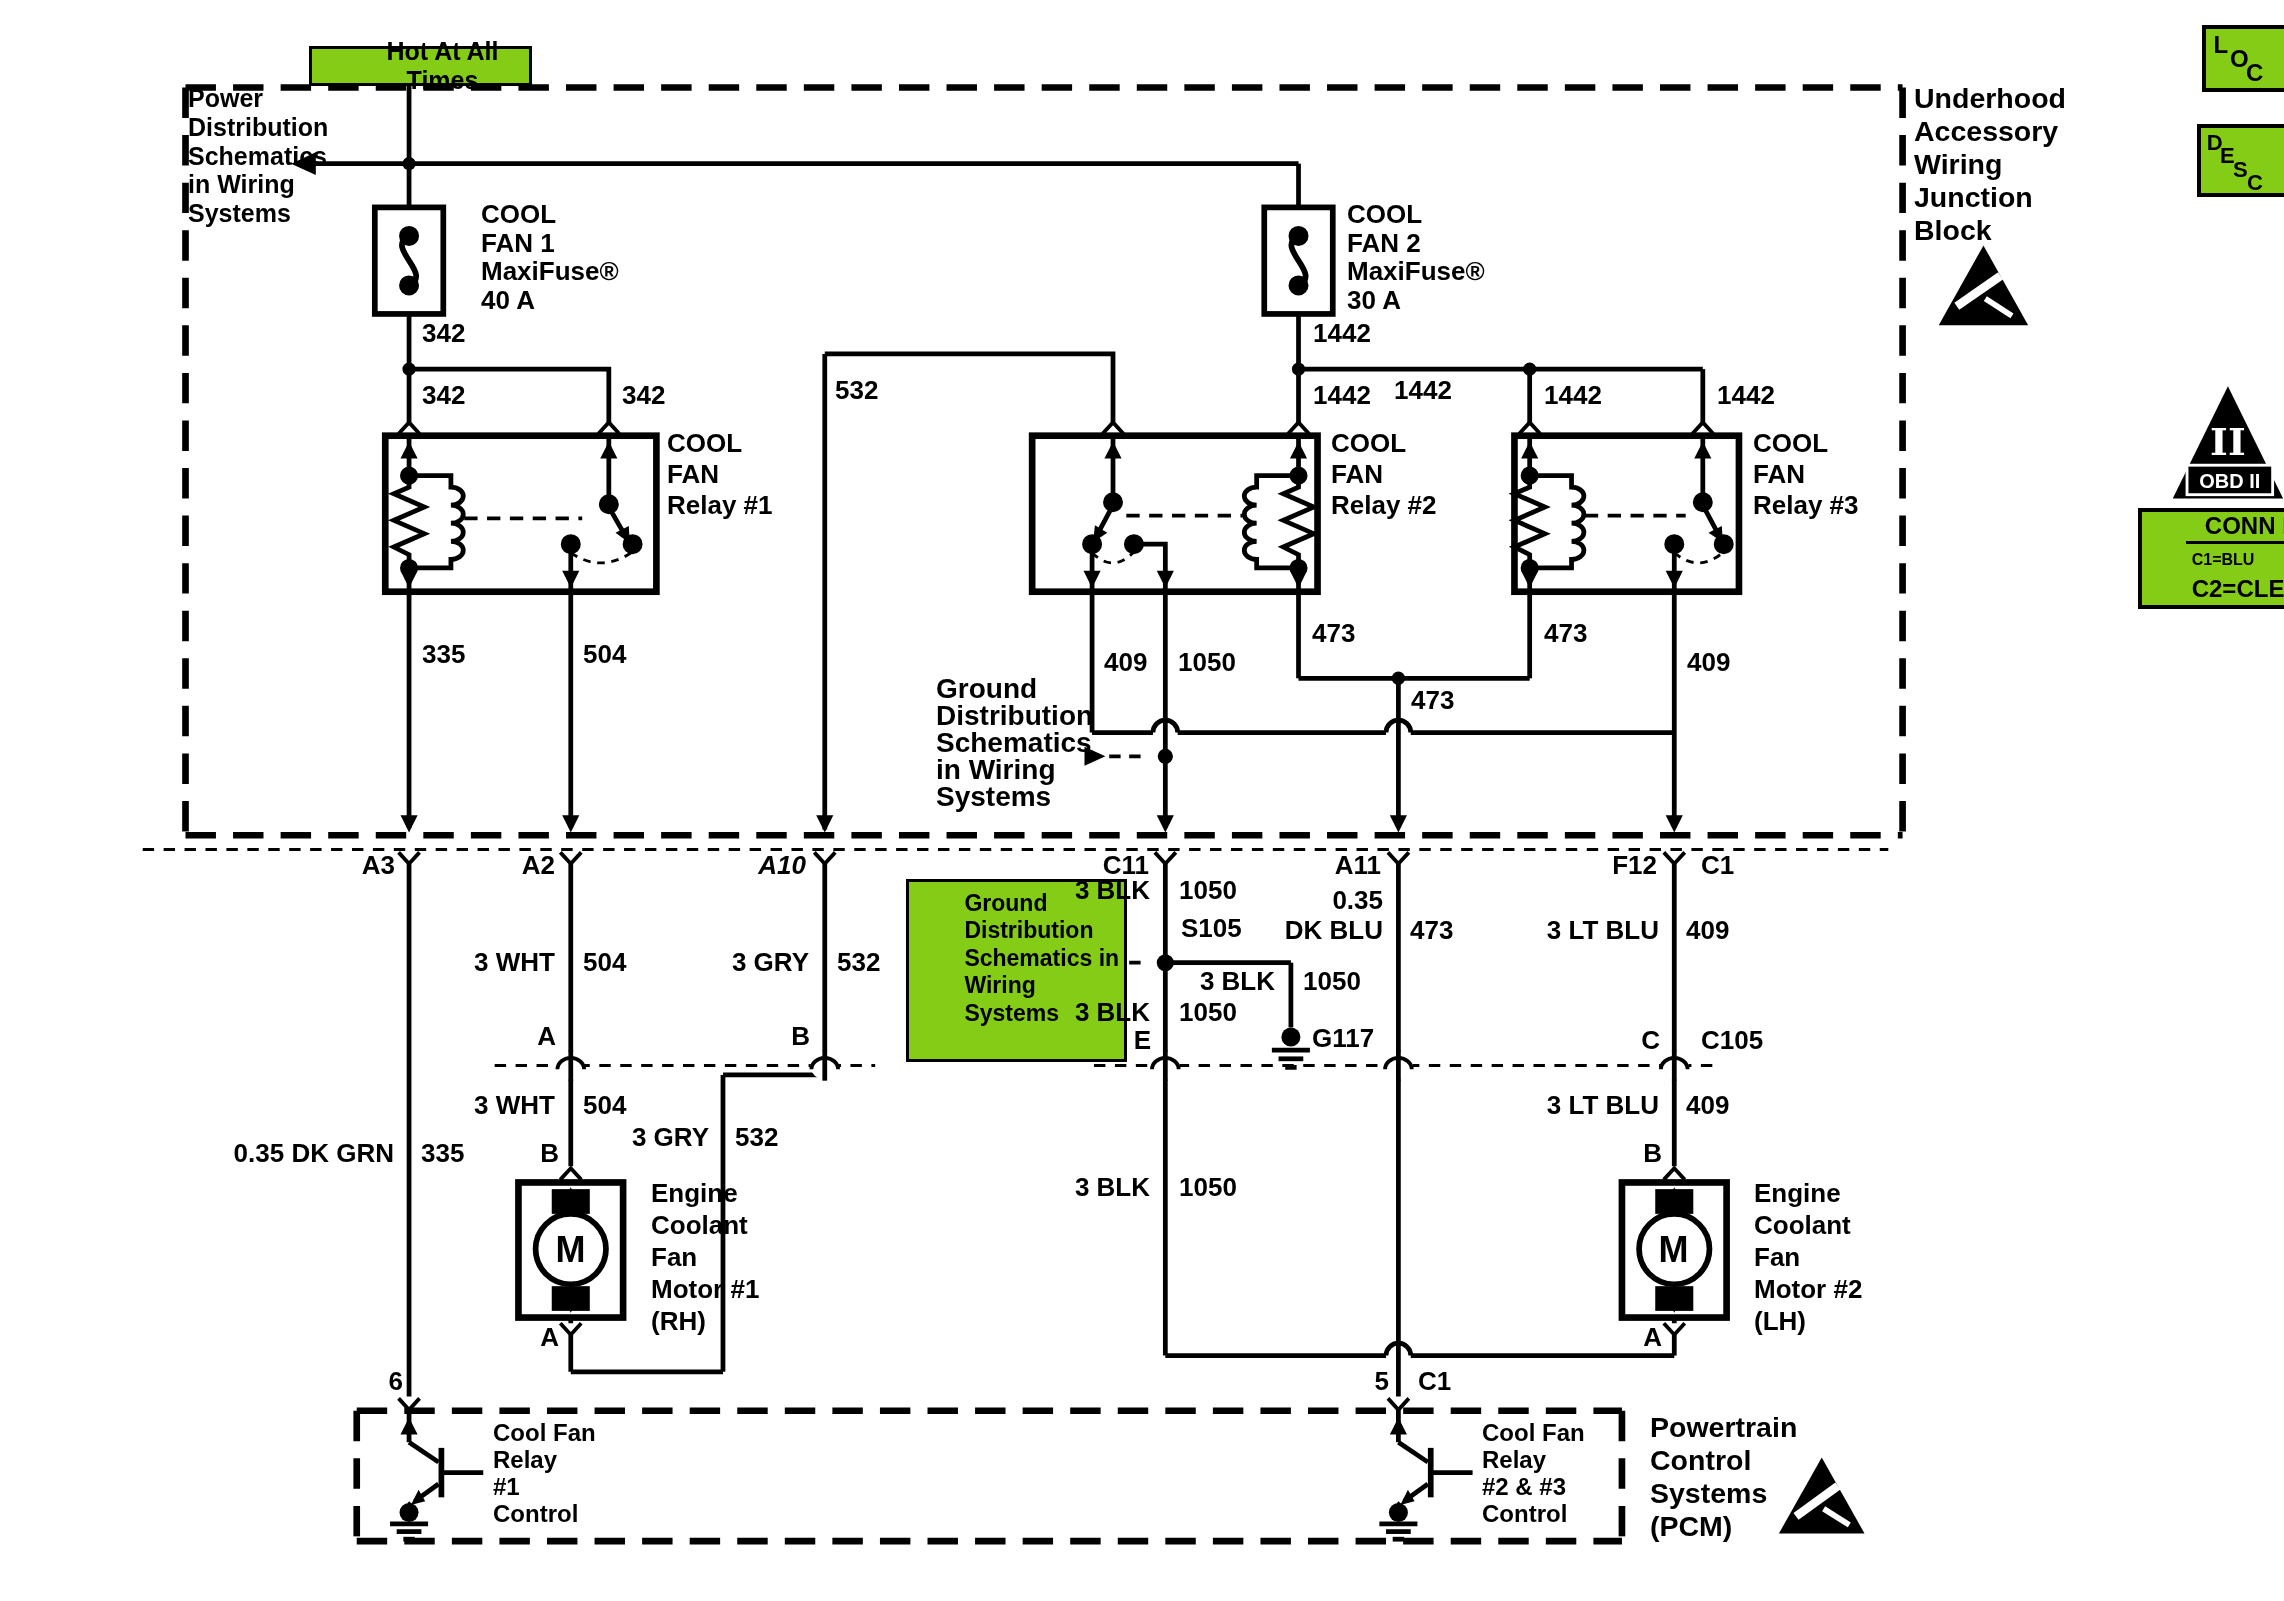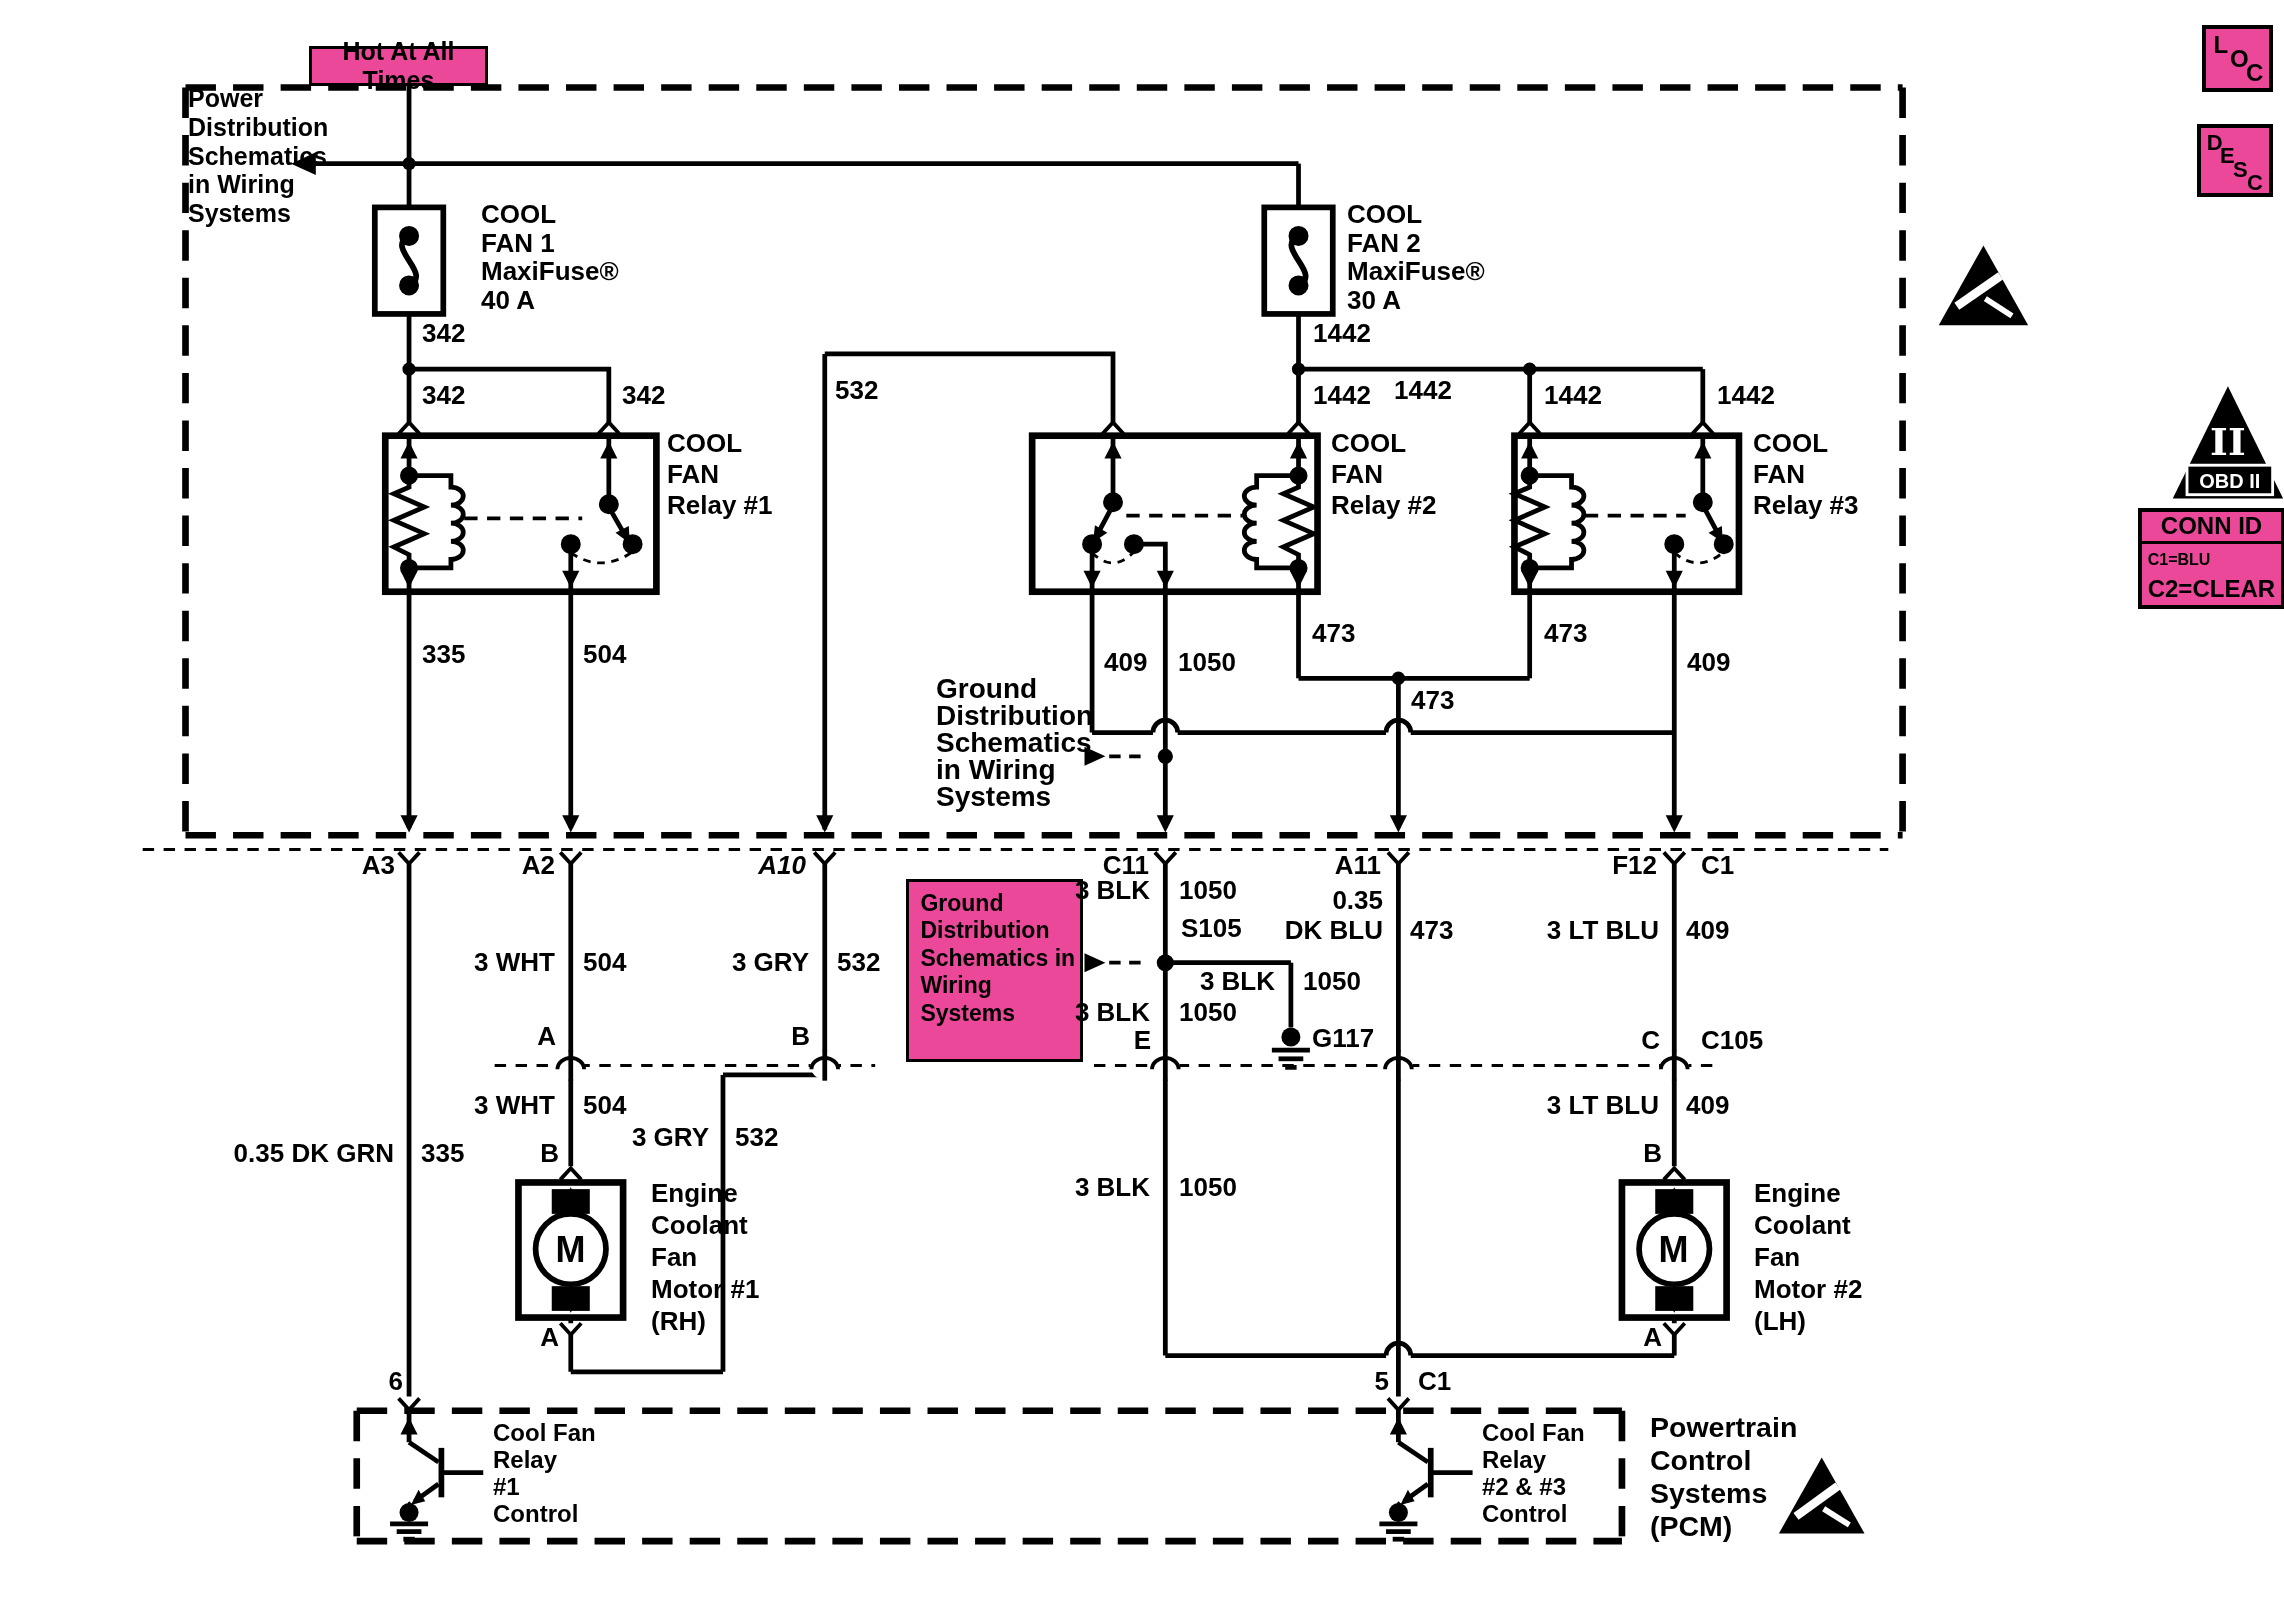--- a/index.html
+++ b/index.html
@@ -2,21 +2,21 @@
 <html style="font-size:15px"><head>
 <meta charset="utf-8">
 <style>
   html,body{margin:0;padding:0;background:#fff;}
   #stage{position:relative;width:2285px;height:1602px;background:#fff;overflow:hidden;
          font-family:"Liberation Sans","DejaVu Sans",sans-serif;color:#000;}
   svg{position:absolute;left:0;top:0;}
   .t{position:absolute;font-weight:bold;white-space:pre-line;font-size:26px;line-height:1.16;}
   .r{text-align:right;}
   .c{text-align:center;}
-  .box{position:absolute;border:3.8px solid #000;background:#ec4899;}
+  .box{position:absolute;border:3.8px solid #000;background:#84cc16;padding-left:44px;}
   .sm{font-size:23px;line-height:1.2;}
   .md{font-size:25px;line-height:1.15;}
   .lg{font-size:28.5px;line-height:1.16;}
   .diag-letter{position:absolute;font-weight:bold;}
 </style>
 </head>
 <body>
 
 <div id="stage">
 
@@ -336,20 +336,25 @@
 
 <div class="box c" style="left:309px;top:46px;width:173px;height:34px;display:flex;align-items:center;justify-content:center;">
   <span class="md" style="font-weight:bold">Hot At All Times</span>
 </div>
 
 <div class="t md" style="left:188px;top:84px;">Power
 Distribution
 Schematics
 in Wiring
 Systems</div>
+<div class="t lg" style="left:1914px;top:82px;">Underhood
+Accessory
+Wiring
+Junction
+Block</div>
 
 <div class="box" style="left:2202px;top:25px;width:63px;height:59px;border-width:4.8px;">
   <span class="diag-letter" style="left:7.6px;top:1.9px;font-size:24px;position:absolute;">L</span>
   <span class="diag-letter" style="left:24px;top:16px;font-size:24px;position:absolute;">O</span>
   <span class="diag-letter" style="left:40px;top:30px;font-size:24px;position:absolute;">C</span>
 </div>
 
 <div class="box" style="left:2197px;top:124px;width:68px;height:65px;border-width:4.8px;">
   <span class="diag-letter" style="left:5.7px;top:1.9px;font-size:22px;position:absolute;">D</span>
   <span class="diag-letter" style="left:19px;top:15px;font-size:22px;position:absolute;">E</span>

